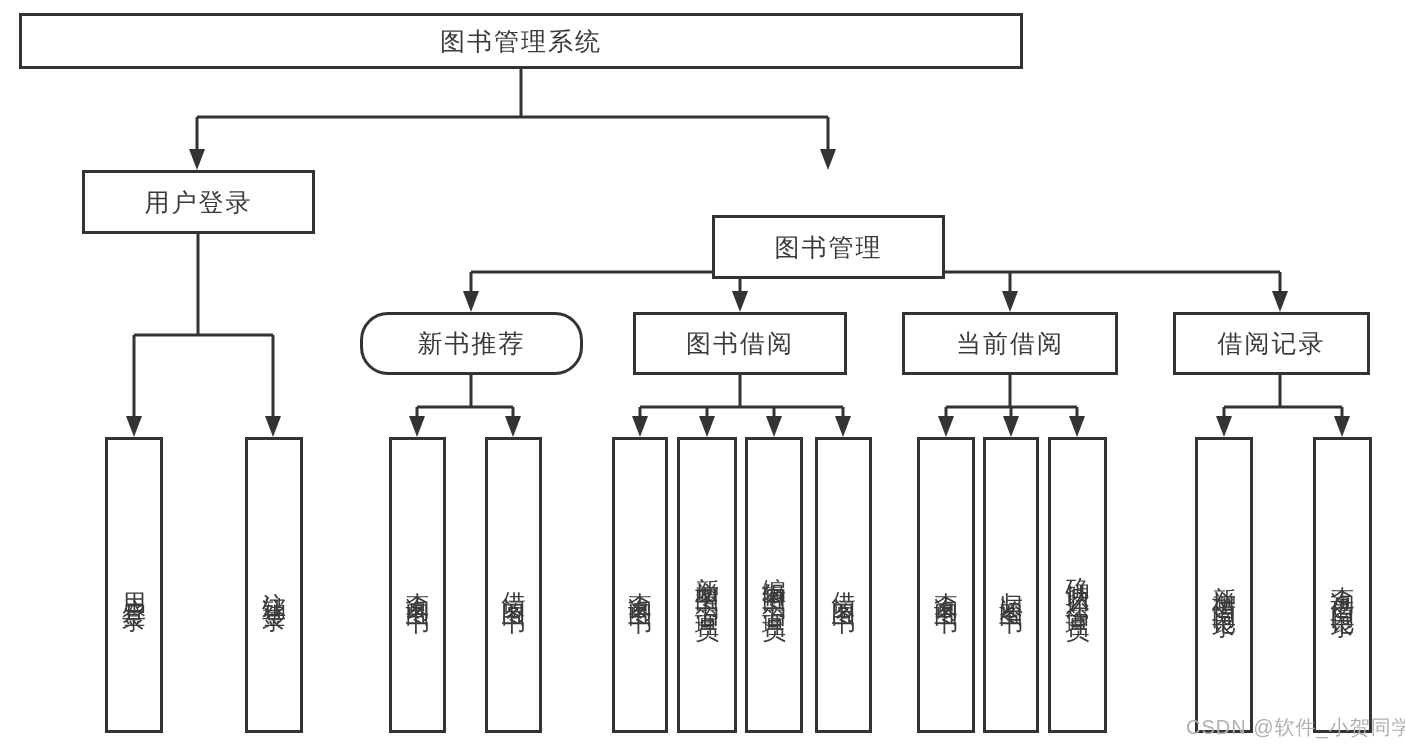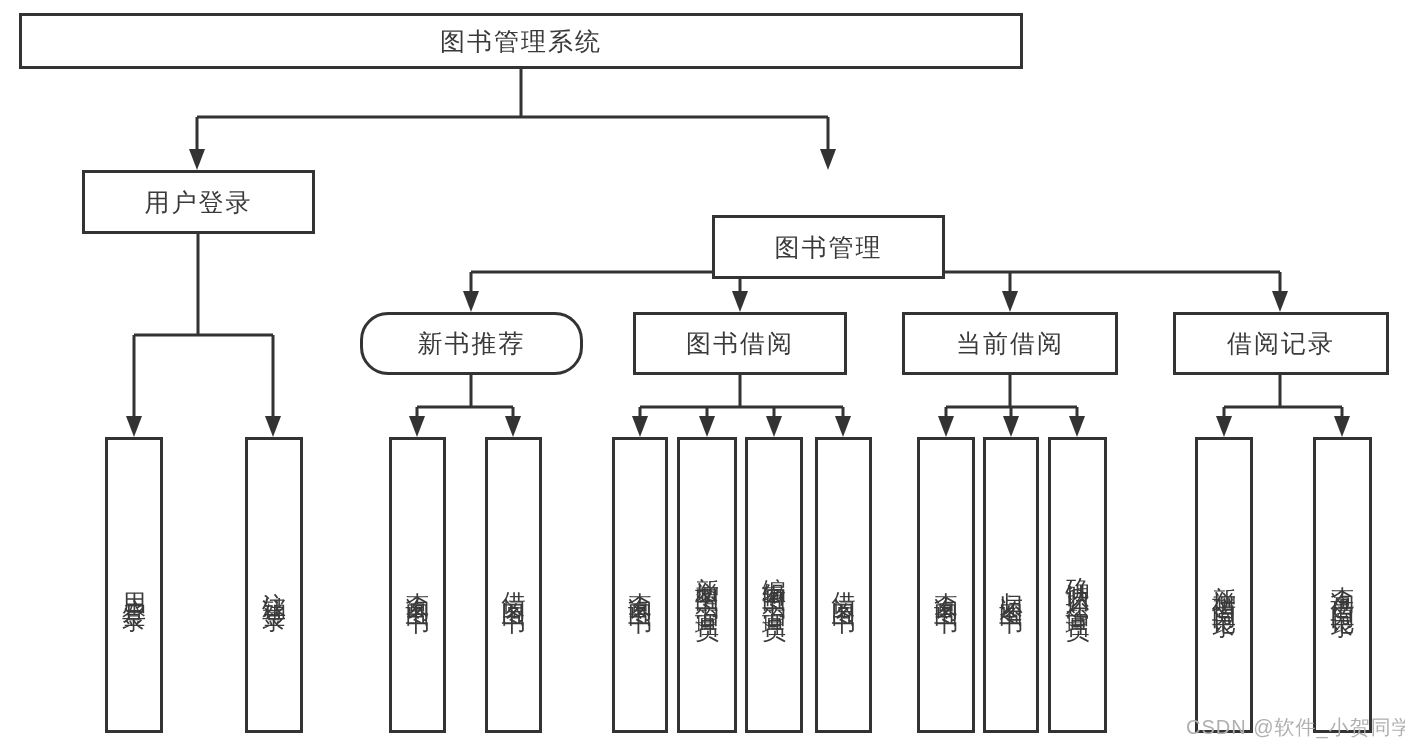--- a/index.html
+++ b/index.html
@@ -104,21 +104,21 @@
 
   <div class="node hbox" style="left:360px; top:312px; width:223px; height:63px;border-radius:28px;">
     <span class="label">新书推荐</span>
   </div>
   <div class="node hbox" style="left:902px; top:312px; width:216px; height:63px;">
     <span class="label">当前借阅</span>
   </div>
   <div class="node hbox" style="left:633px; top:312px; width:214px; height:63px;">
     <span class="label">图书借阅</span>
   </div>
-  <div class="node hbox" style="left:1173px; top:312px; width:216px; height:63px;">
+  <div class="node hbox" style="left:1173px; top:312px; width:197px; height:63px;">
     <span class="label">借阅记录</span>
   </div>
 
   <div class="node vbox" style="left:105px; top:437px; width:58px; height:296px;">
     <span class="label">用户登录</span>
   </div>
   <div class="node vbox" style="left:245px; top:437px; width:58px; height:296px;">
     <span class="label">注销登录</span>
   </div>
 

